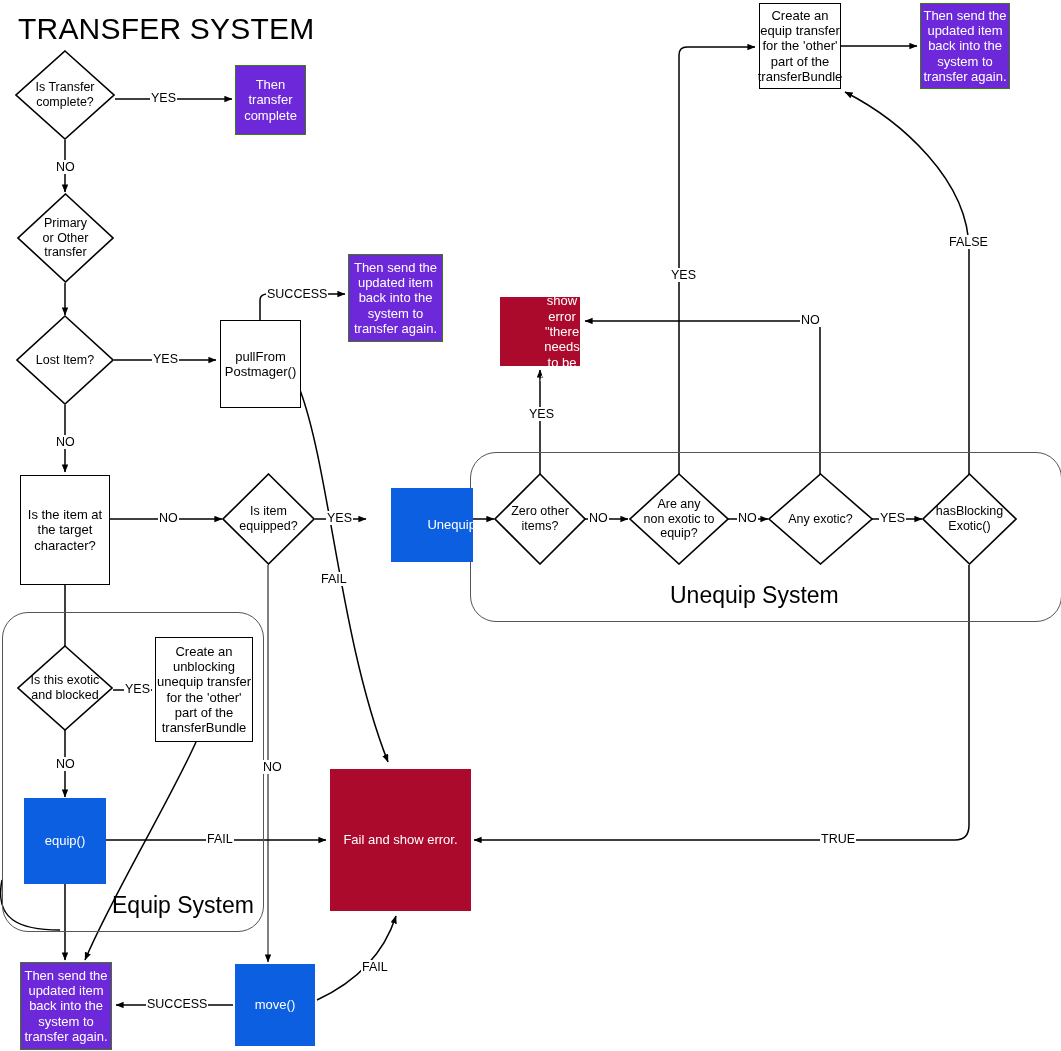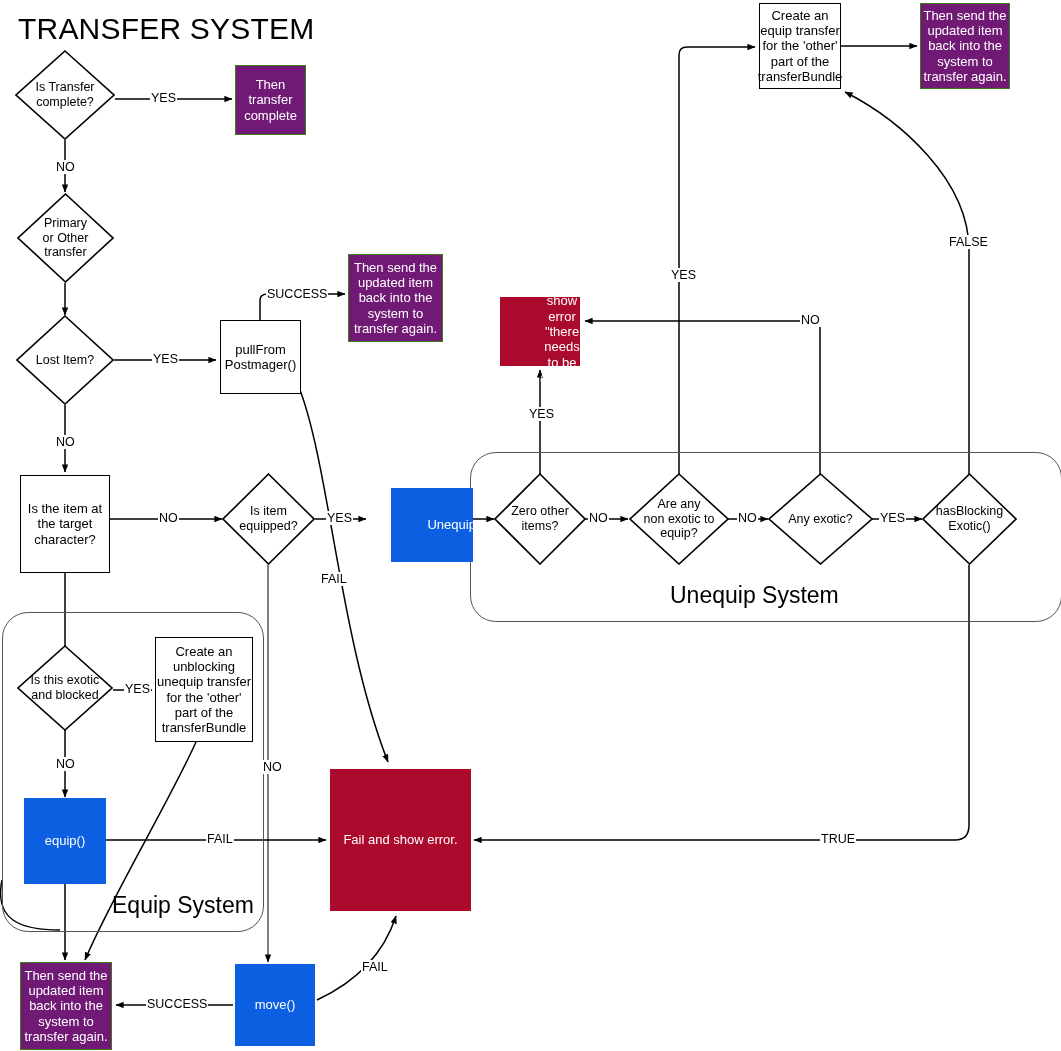--- a/index.html
+++ b/index.html
@@ -32,21 +32,21 @@
     white-space: pre-line;
     z-index: 3;
   }
   .rect-white {
     background: #ffffff;
     border: 1.6px solid #000000;
     color: #000000;
     font-size: 13px;
   }
   .rect-green {
-    background: #701a75;
+    background: #6d28d9;
     border: 1.6px solid #3D7A10;
     color: #ffffff;
     font-size: 13px;
   }
   .rect-blue {
     background: #0B5FE0;
     border: 1.6px solid #0B5FE0;
     color: #ffffff;
     font-size: 13px;
   }
@@ -288,30 +288,30 @@
       <polygon points="48,1 95,43 48,85 1,43" fill="#ffffff" stroke="#000" stroke-width="1.6"></polygon>
     </svg>
     <div class="diamond-label">Is this exotic
 and blocked</div>
   </div>
 
   <div class="node rect-green" style="left:235px; top:65px; width:71px; height:70px;">Then
 transfer
 complete</div>
 
-  <div class="node rect-white" style="left:220px; top:320px; width:81px; height:74px;">pullFrom
+  <div class="node rect-white" style="left:220px; top:320px; width:81px; height:88px;">pullFrom
 Postmager()</div>
 
   <div class="node rect-green" style="left:348px; top:254px; width:95px; height:88px;">Then send the
 updated item
 back into the
 system to
 transfer again.</div>
 
-  <div class="node rect-white" style="left:20px; top:475px; width:90px; height:98px;">Is the item at
+  <div class="node rect-white" style="left:20px; top:475px; width:90px; height:110px;">Is the item at
 the target
 character?</div>
 
   <div class="node rect-blue" style="left:391px; top:488px; width:82px; height:74px;padding-left:48px;">Unequip()</div>
 
   <div class="node rect-red" style="left:500px; top:297px; width:80px; height:69px;padding-left:44px;">Fail and show
 error "there
 needs to be
 another item"</div>
 

